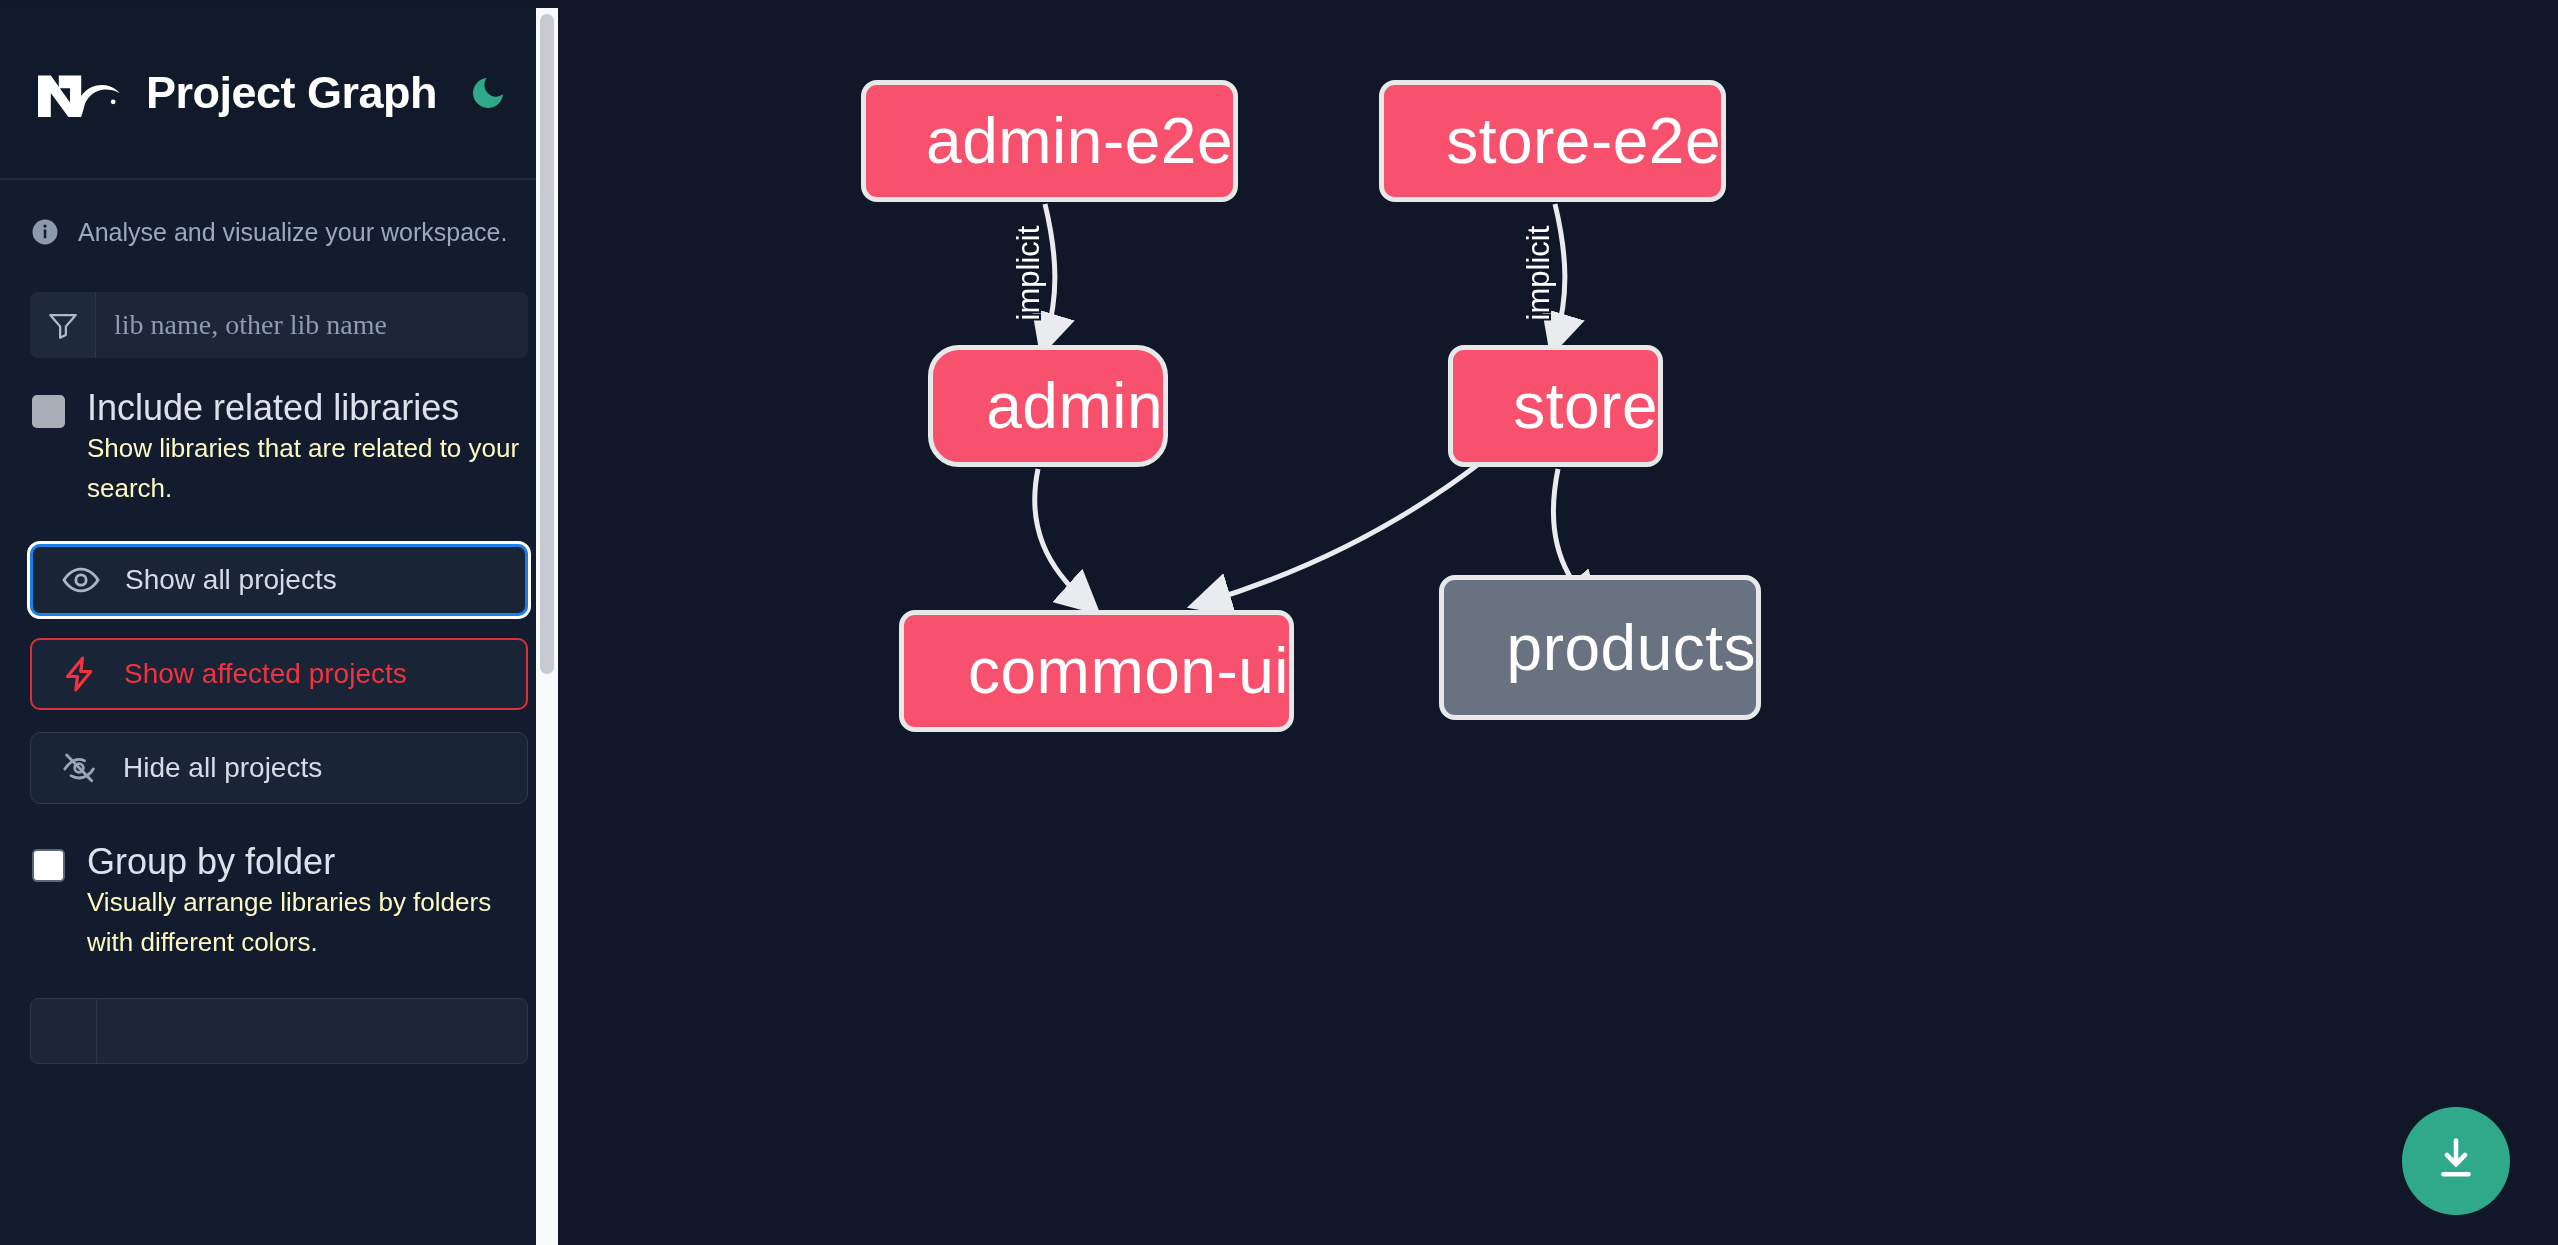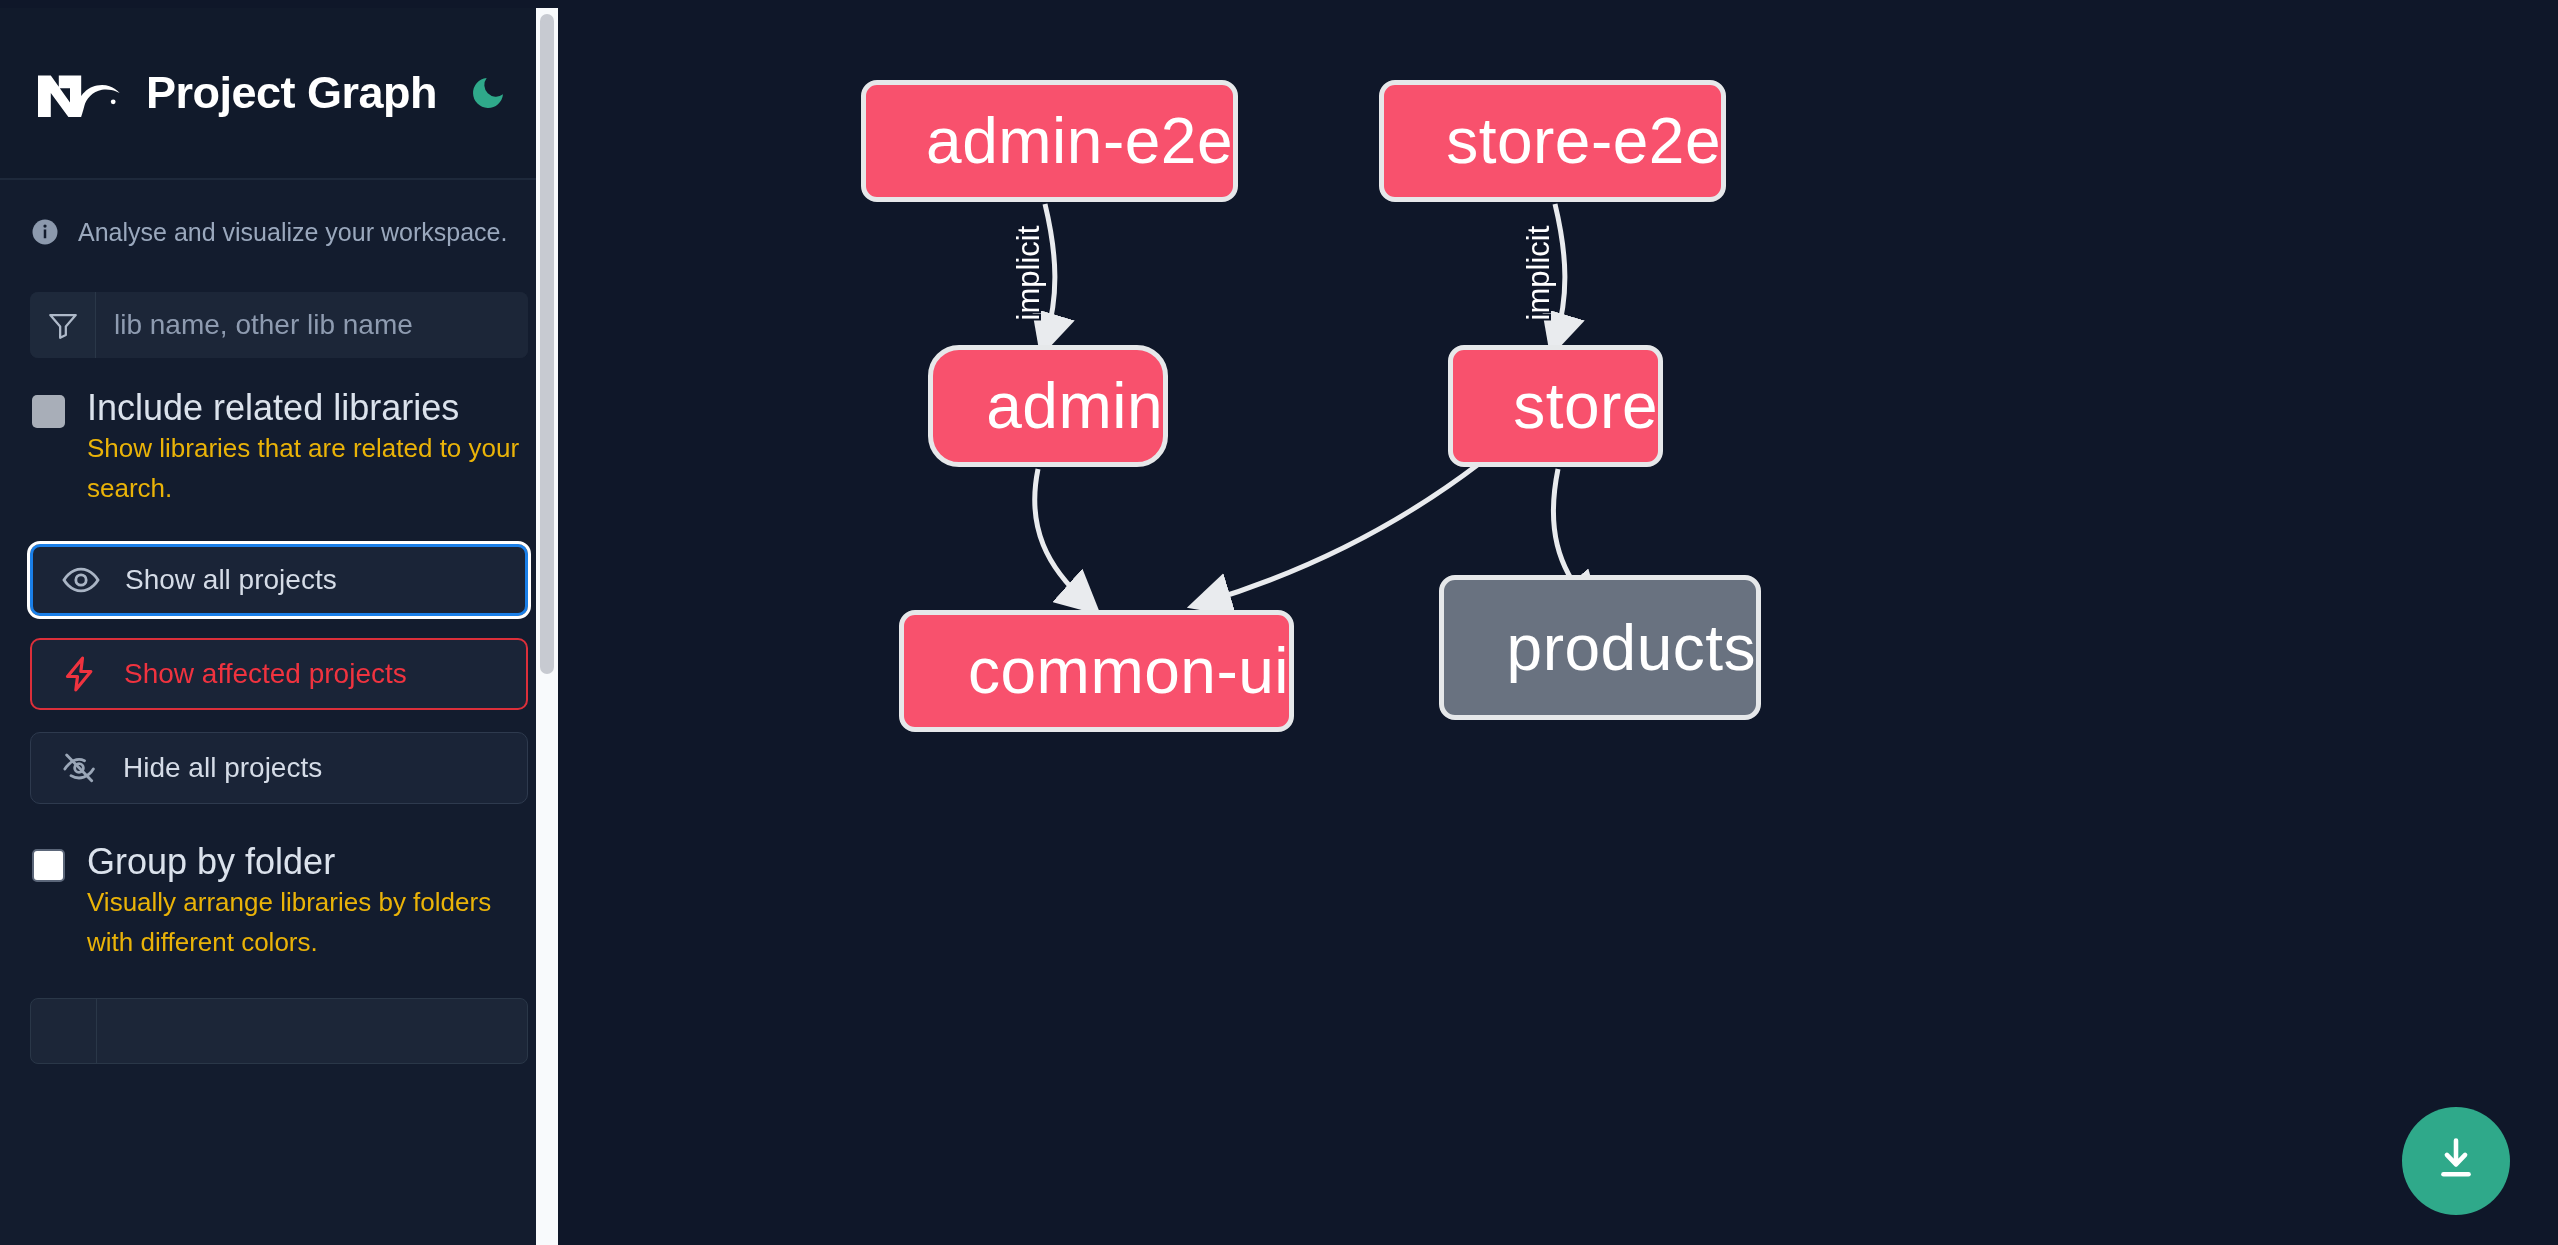--- a/index.html
+++ b/index.html
@@ -86,21 +86,21 @@
     border-right: 1px solid #2a3748;
     flex: 0 0 66px;
   }
   .filter-input {
     flex: 1;
     background: #1c2638;
     border: none;
     outline: none;
     color: #d946ef;
     font-size: 28px;
-    font-family: Liberation Sans, sans-serif;
+    font-family: Liberation Serif, serif;
     padding: 0 18px;
   }
   .filter-input::placeholder { color: #8e9bb0; }
 
   .check-block {
     display: flex;
     margin-top: 32px;
     gap: 22px;
     padding-left: 2px;
   }
@@ -125,21 +125,21 @@
     transform: rotate(42deg);
   }
   .check-text { flex: 1; }
   .check-label {
     color: #dbe2ec;
     font-size: 36px;
     font-weight: normal;
     line-height: 36px;
   }
   .check-desc {
-    color: #eab308;
+    color: #fef9c3;
     font-size: 26px;
     line-height: 40px;
     margin-top: 2px;
   }
 
   .btn {
     display: flex;
     align-items: center;
     gap: 24px;
     height: 72px;

